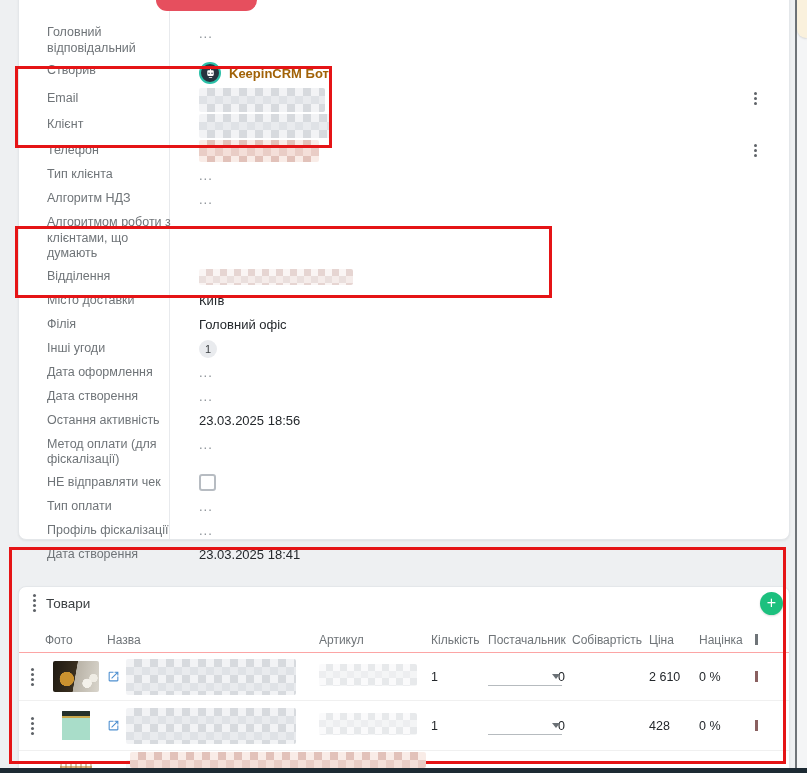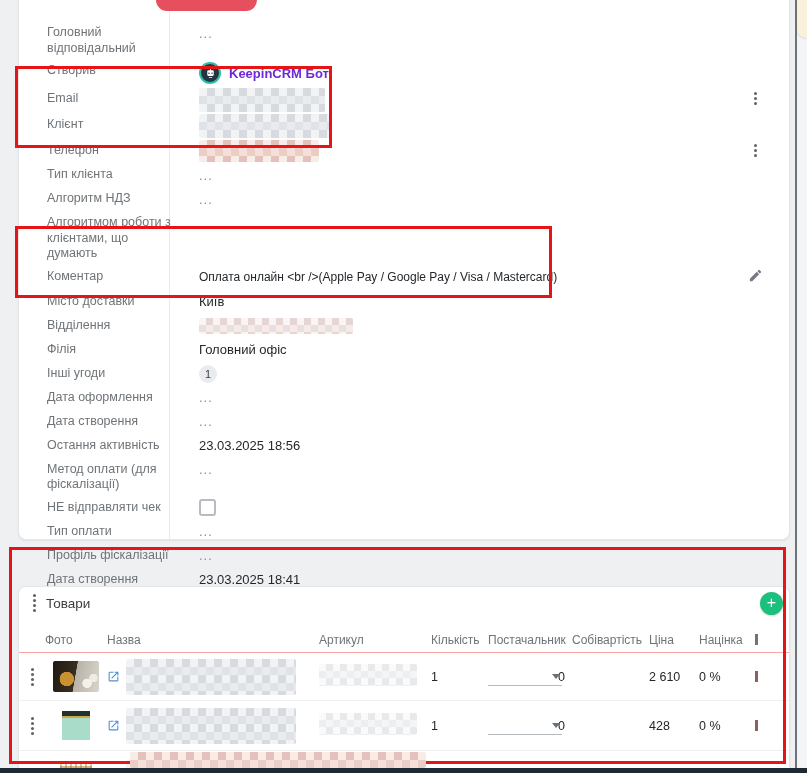--- a/index.html
+++ b/index.html
@@ -32,21 +32,21 @@
   .muted { font-size:13px; color:#8a9096; letter-spacing:1px; }
   .small-val { font-size:12px; white-space:nowrap; }
 
   
   .avatar {
     width:22px; height:22px; border-radius:50%;
     background:#27333f; border:2px solid #2bc0a8;
     display:flex; align-items:center; justify-content:center; margin-right:8px;
   }
   .avatar svg { width:13px; height:13px; }
-  .person-name { font-size:13px; font-weight:bold; color:#6d28d9; }
+  .person-name { font-size:13px; font-weight:bold; color:#a16207; }
 
   
   .badge {
     display:inline-flex; align-items:center; justify-content:center;
     min-width:18px; height:18px; border-radius:50%;
     background:#e9ebee; color:#3c4043; font-size:11px;
   }
 
   
   .checkbox {
@@ -235,38 +235,29 @@
           <span class="muted">...</span>
         </div>
       </div>
       <div class="frow">
         <div class="lbl">Алгоритмом роботи з клієнтами, що думають</div>
         <div class="valwrap">
           <span class="muted">...</span>
         </div>
       </div>
       <div class="frow">
-        <div class="lbl">Коментар</div>
-        <div class="valwrap">
-          <span class="val small-val">Оплата онлайн &lt;br /&gt;(Apple Pay / Google Pay / Visa / Mastercard)</span>
-        </div>
-        <span class="pencil"><svg viewBox="0 0 24 24">
-            <path d="M3 17.25V21h3.75L17.81 9.94l-3.75-3.75L3 17.25zM20.71 7.04a.996.996 0 0 0 0-1.41l-2.34-2.34a.996.996 0 0 0-1.41 0l-1.83 1.83 3.75 3.75 1.83-1.83z"></path>
-          </svg></span>
+        <div class="lbl">Відділення</div>
+        <div class="valwrap">
+          <span class="mosaic pinkgrey b-branch-office"></span>
+        </div>
       </div>
       <div class="frow">
         <div class="lbl">Місто доставки</div>
         <div class="valwrap">
           <span class="val">Київ</span>
-        </div>
-      </div>
-      <div class="frow">
-        <div class="lbl">Відділення</div>
-        <div class="valwrap">
-          <span class="mosaic pinkgrey b-branch-office"></span>
         </div>
       </div>
       <div class="frow">
         <div class="lbl">Філія</div>
         <div class="valwrap">
           <span class="val">Головний офіс</span>
         </div>
       </div>
       <div class="frow">
         <div class="lbl">Інші угоди</div>

